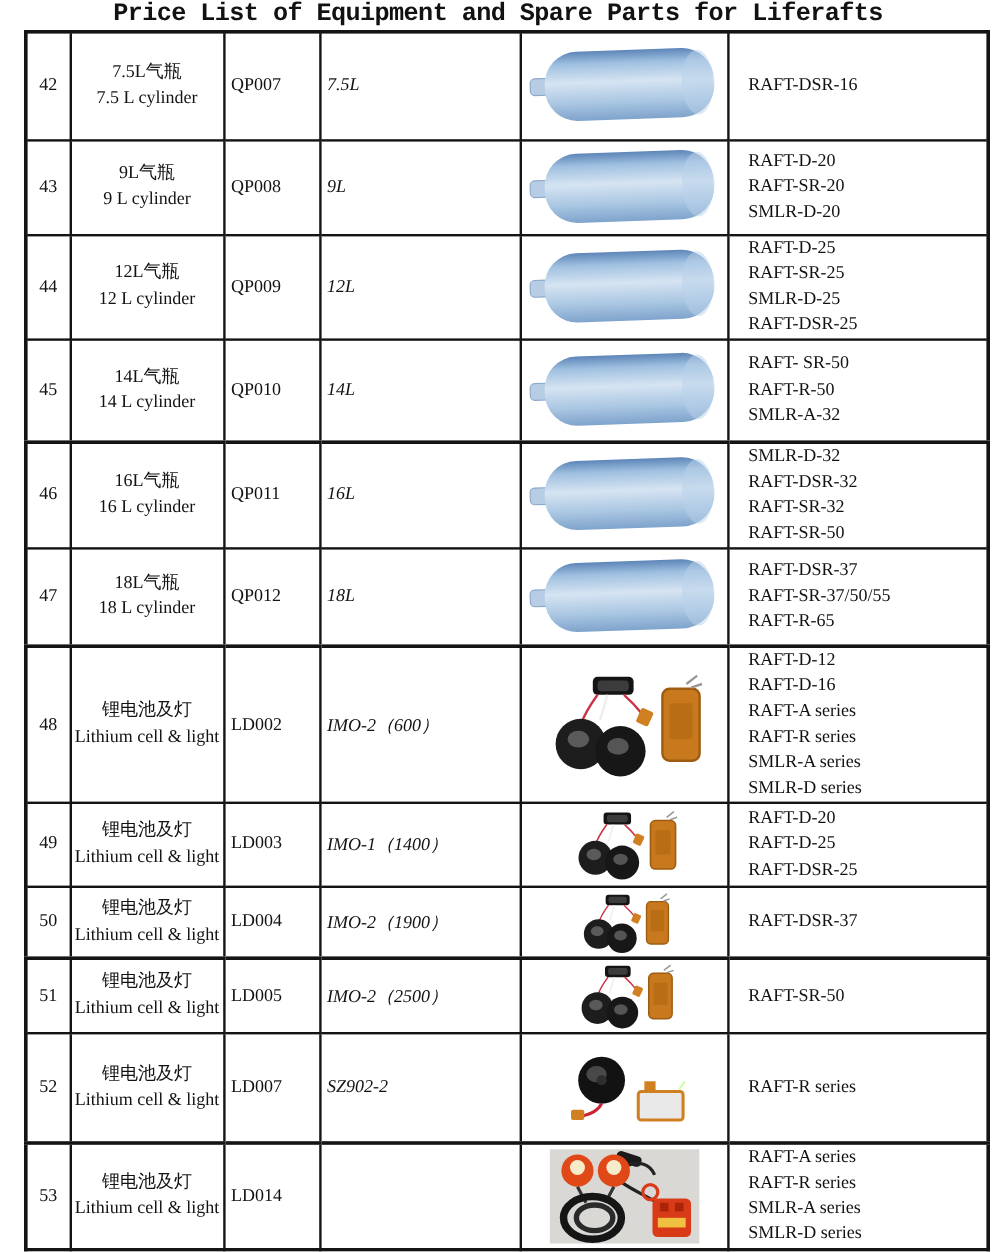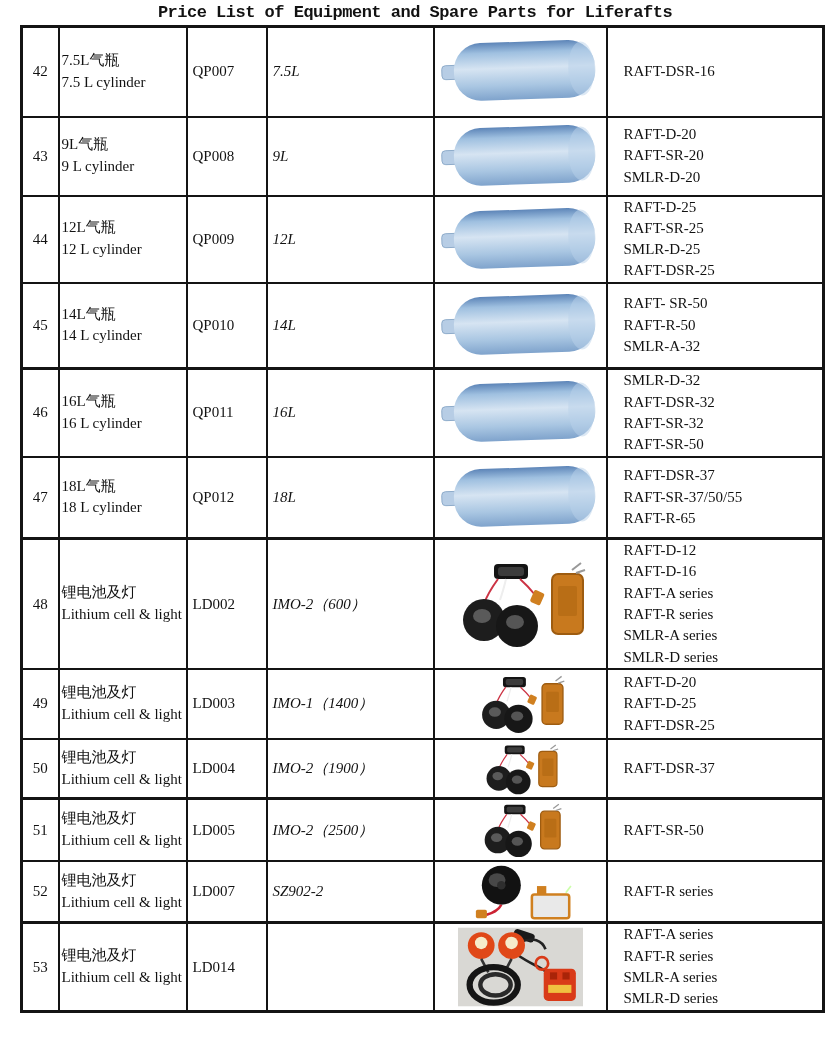--- a/index.html
+++ b/index.html
@@ -4,37 +4,37 @@
 <style>
   html,body{margin:0;padding:0;}
   body{
     width:830px;height:1043px;background:#ffffff;
     font-family:"Liberation Serif", serif;color:#121212;
     position:relative;overflow:hidden;
   }
   .page-title{
     text-align:center;
     font-family:"Liberation Mono", monospace;
-    font-weight:bold;font-size:17px;
+    font-weight:bold;font-size:21px;
     padding-top:2px;height:23px;line-height:22px;
     letter-spacing:-0.5px;
   }
   table.price-table{
     border-collapse:collapse;table-layout:fixed;
     margin-left:20px;width:802px;
     border:3px solid #141414;
   }
   .price-table td{
     border:2px solid #141414;
     padding:0;overflow:hidden;vertical-align:middle;
     font-size:15px;
   }
   tr.thick td{border-top-width:3px;}
   td.c-num{text-align:center;}
-  td.c-name{text-align:left;line-height:1.45;padding:0 2px;}
+  td.c-name{text-align:center;line-height:1.45;padding:0 2px;}
   td.c-code{padding-left:5px;}
   td.c-spec{padding-left:5px;font-style:italic;}
   td.c-img{text-align:center;}
   td.c-models{padding-left:16px;line-height:1.42;}
   td.c-img svg{display:block;margin:0 auto;}
 </style>
 </head>
 <body>
 
 <div class="page-title">Price List of Equipment and Spare Parts for Liferafts</div>
@@ -417,21 +417,21 @@
     <ellipse cx="61" cy="64" rx="9" ry="7" fill="#555"></ellipse>
     <rect x="98" y="16" width="31" height="60" rx="6" fill="#c8791e" stroke="#9e5c10" stroke-width="2"></rect>
     <rect x="104" y="28" width="19" height="30" rx="2" fill="#b96e16"></rect>
     <path d="M118 12 l9 -7 M122 15 l9 -3" stroke="#999" stroke-width="2" fill="none"></path>
   </svg>
         </td>
     <td class="c-models">
           <div>RAFT-SR-50</div>
         </td>
   </tr>
-      <tr style="height: 62px;">
+      <tr style="height: 92px;">
     <td class="c-num">
       <span>52</span>
     </td>
     <td class="c-name">
       <div>锂电池及灯</div>
       <div>Lithium cell &amp; light</div>
     </td>
     <td class="c-code">
       <span>LD007</span>
     </td>

